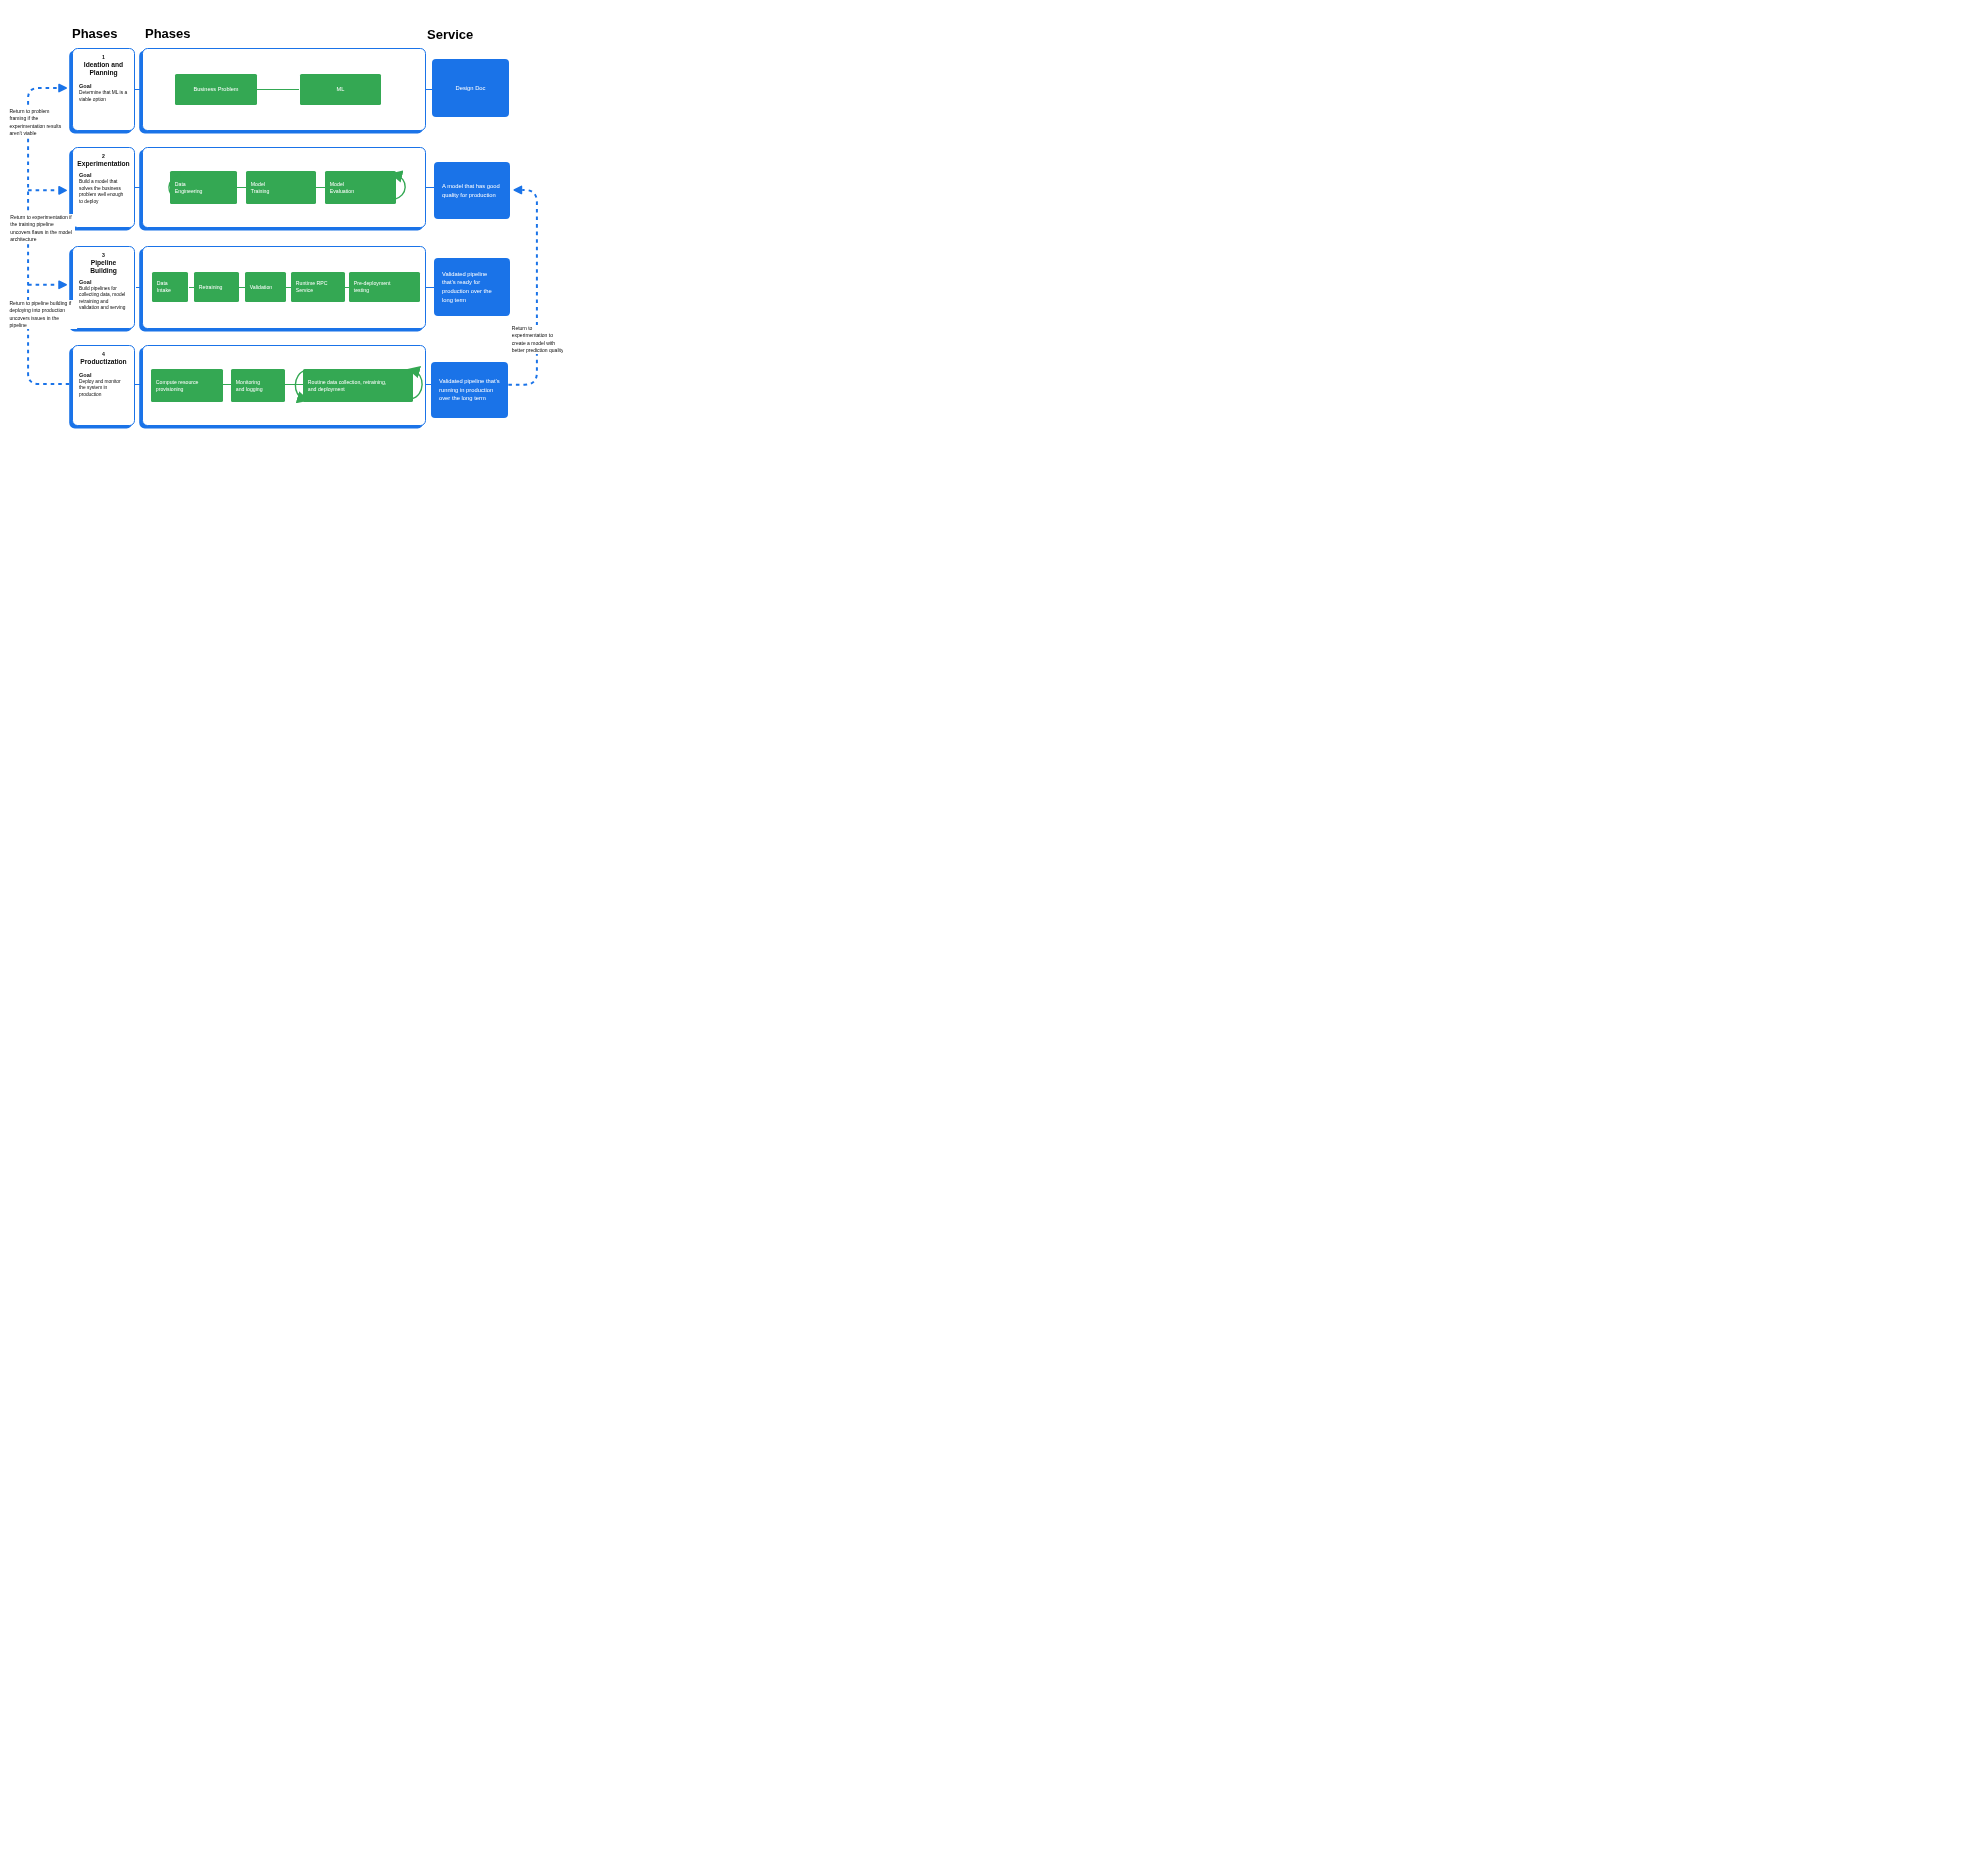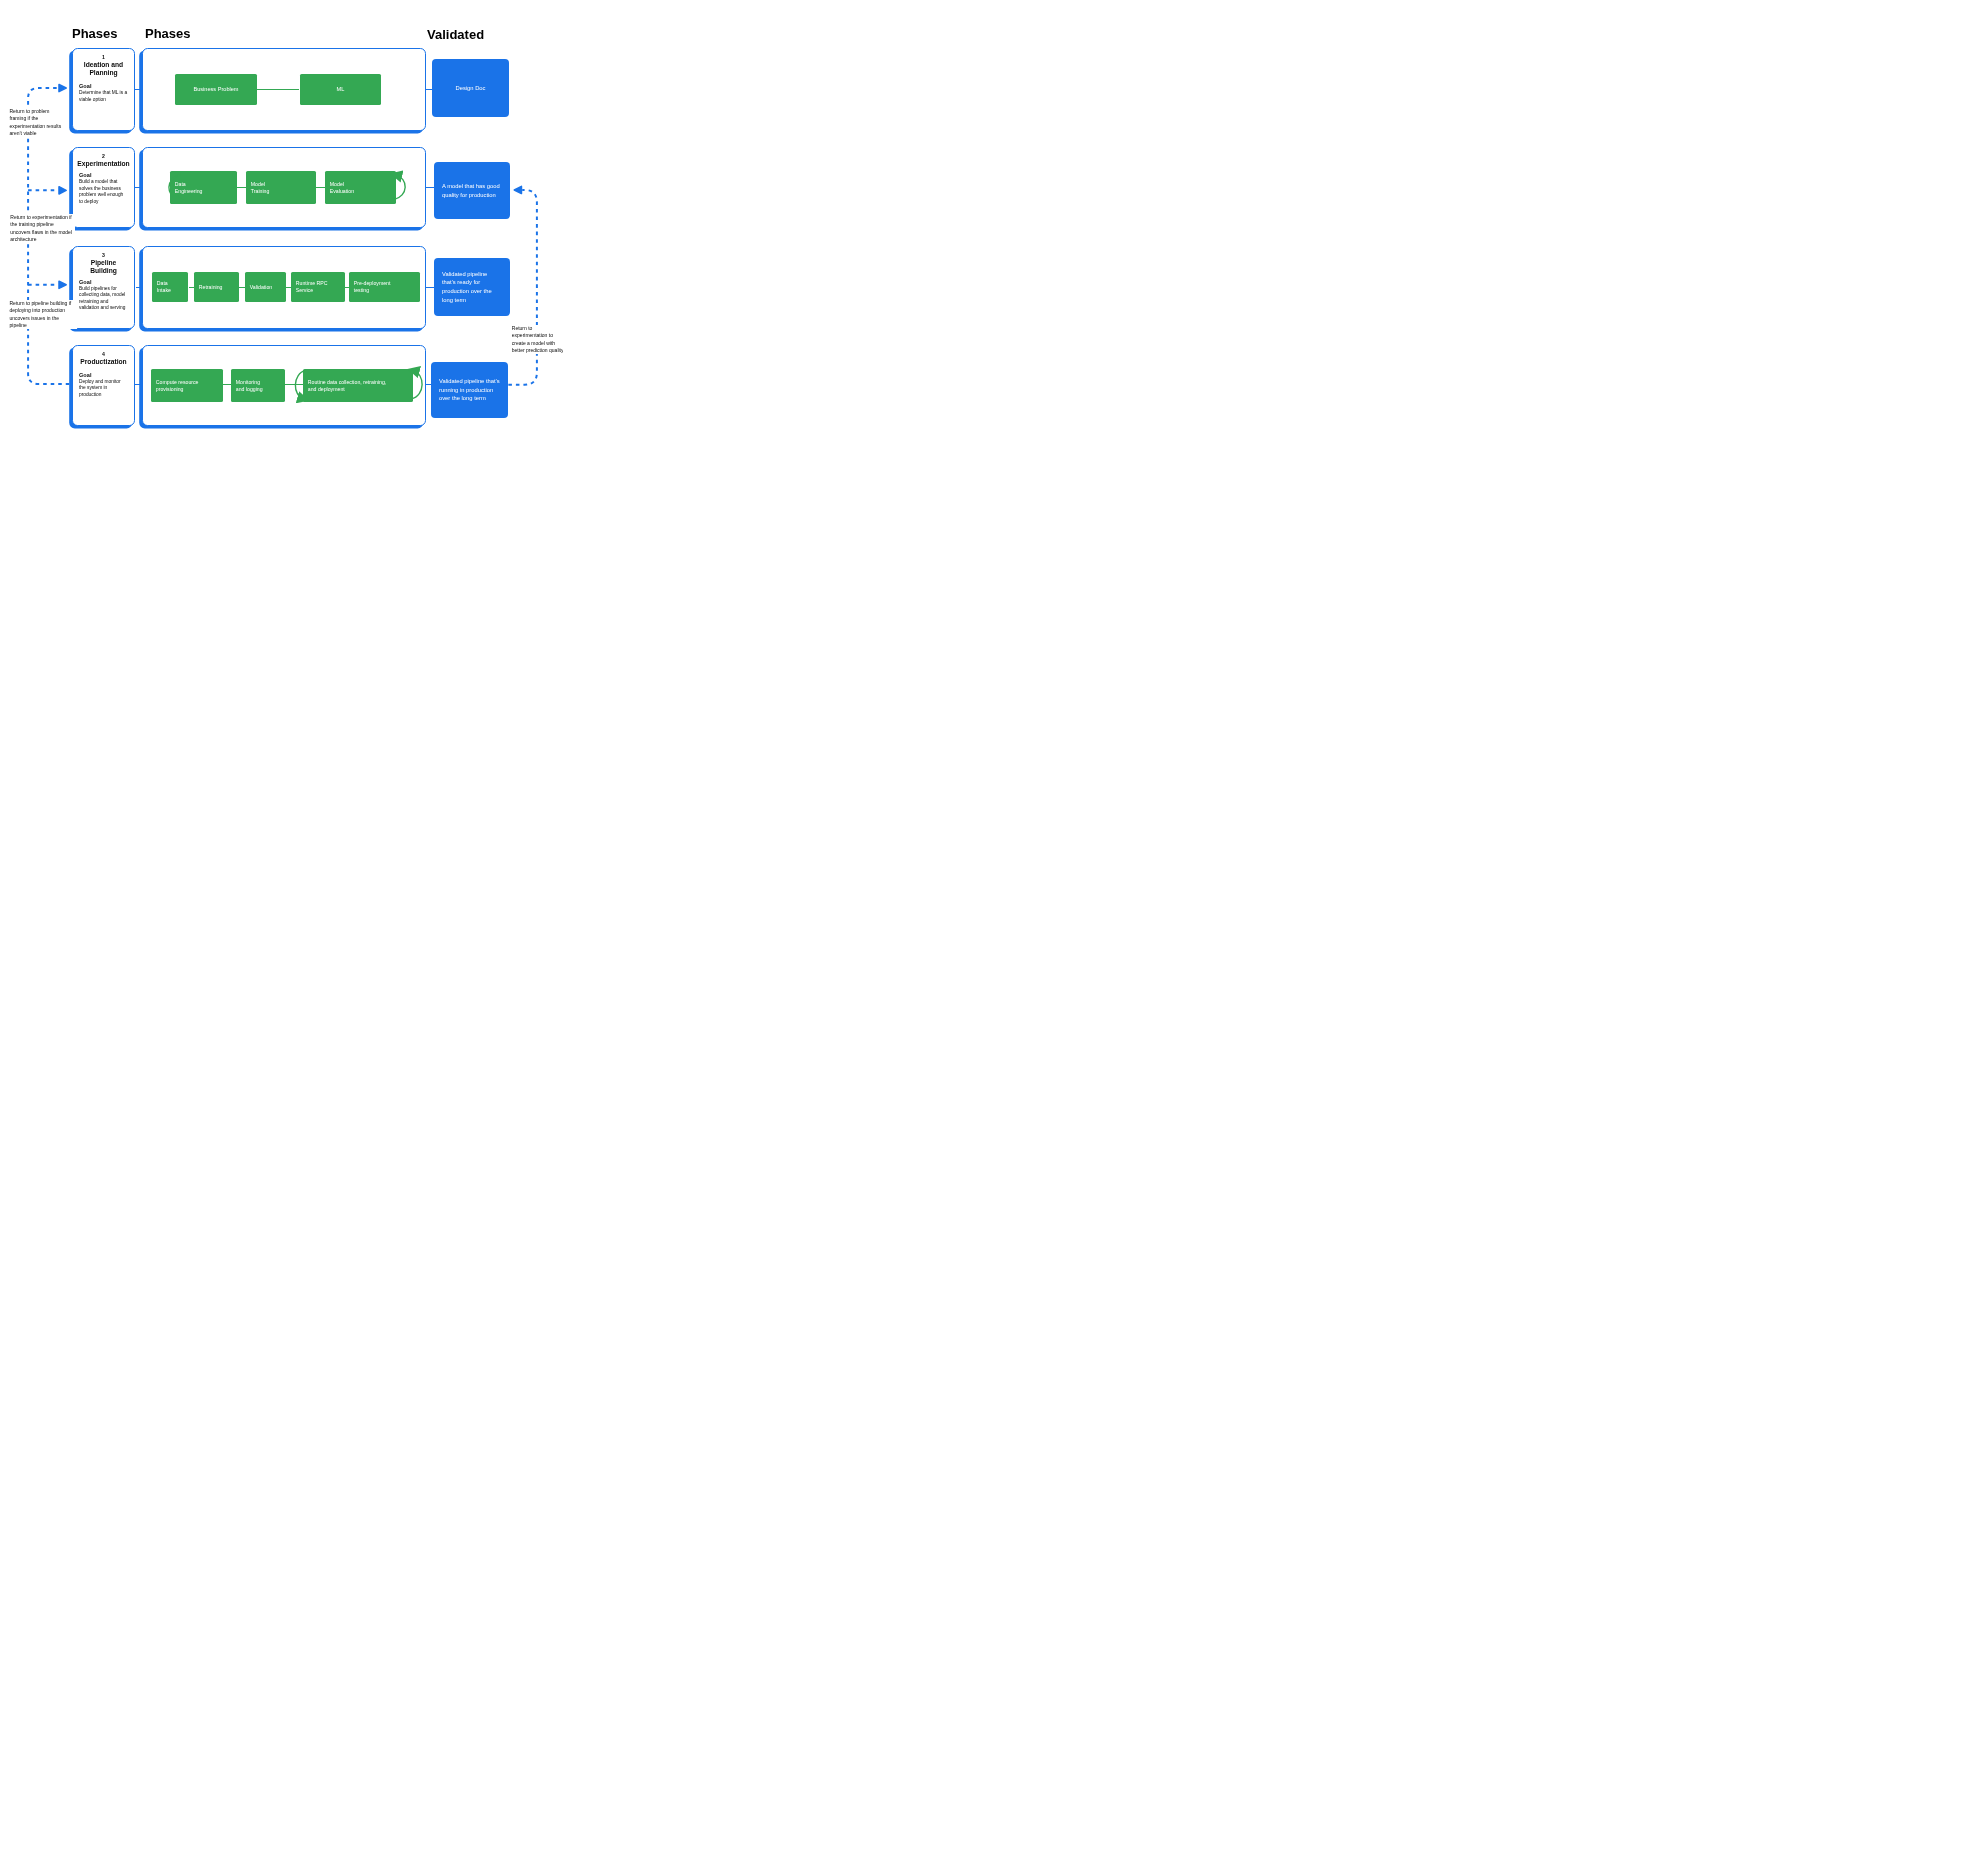--- a/index.html
+++ b/index.html
@@ -35,21 +35,21 @@
         color:#0b0b0b;z-index:6;padding:0.4px 0.8px;}
   #overlay{position:absolute;left:0;top:0;z-index:5;pointer-events:none;}
 </style>
 </head>
 <body>
 
 <div id="canvas">
 
   <div class="hdr" style="left:72px;top:26px;">Phases</div>
   <div class="hdr" style="left:145px;top:26px;">Phases</div>
-  <div class="hdr" style="left:427px;top:27px;">Validated</div>
+  <div class="hdr" style="left:427px;top:27px;">Service</div>
 
   <div class="phase-card" style="left:72px;top:48px;width:63px;height:83px;">
     <div class="p-num">1</div>
     <div class="p-title">Ideation and Planning</div>
     <div class="goalwrap">
       <div class="goal-label">Goal</div>
       <div class="goal-text">Determine that ML is a viable option</div>
     </div>
   </div>
   <div class="tasks-panel" style="left:142px;top:48px;width:284px;height:83px;"></div>

